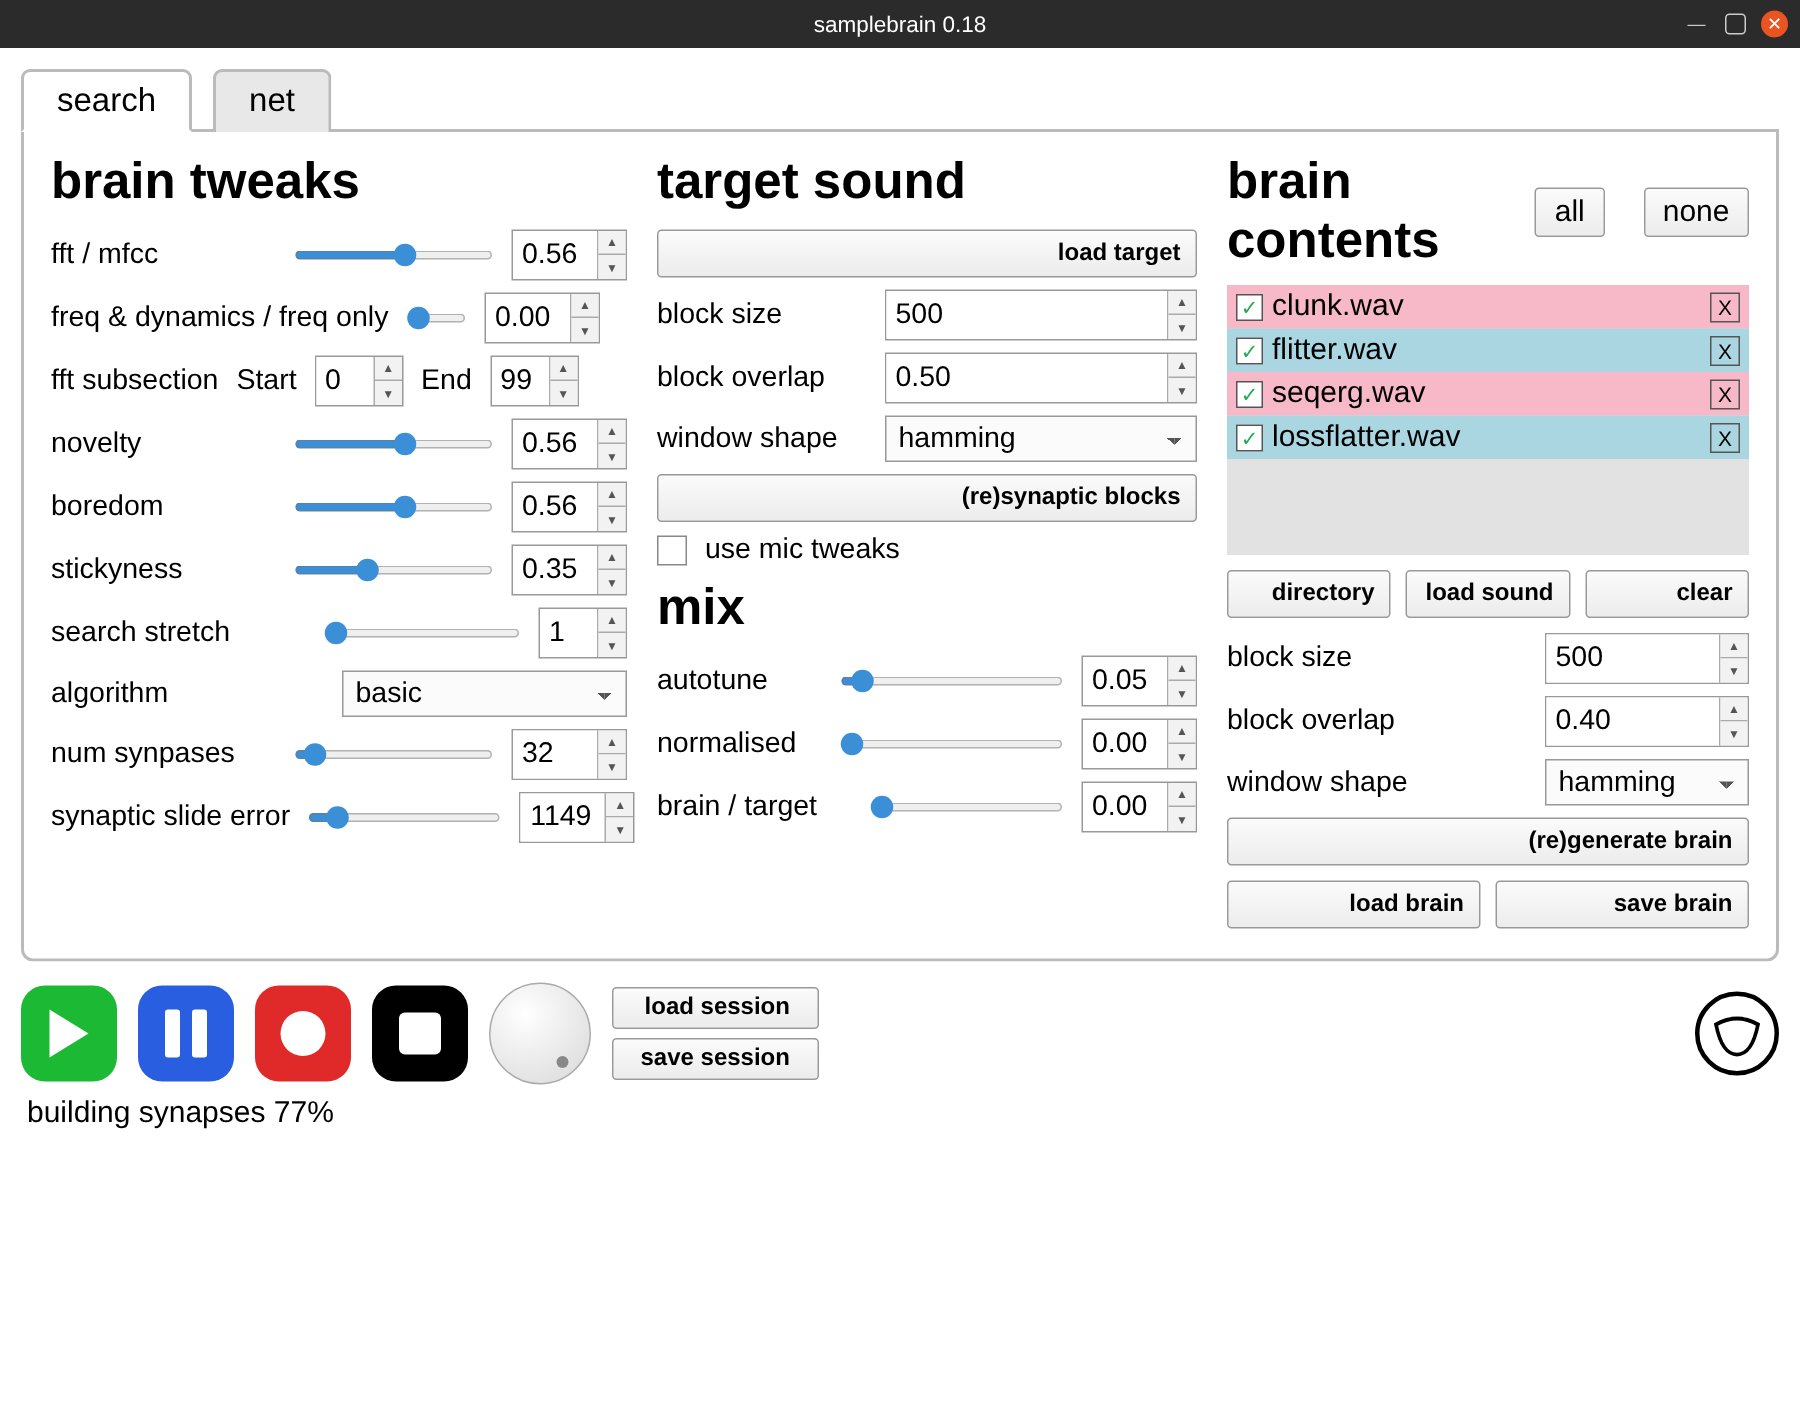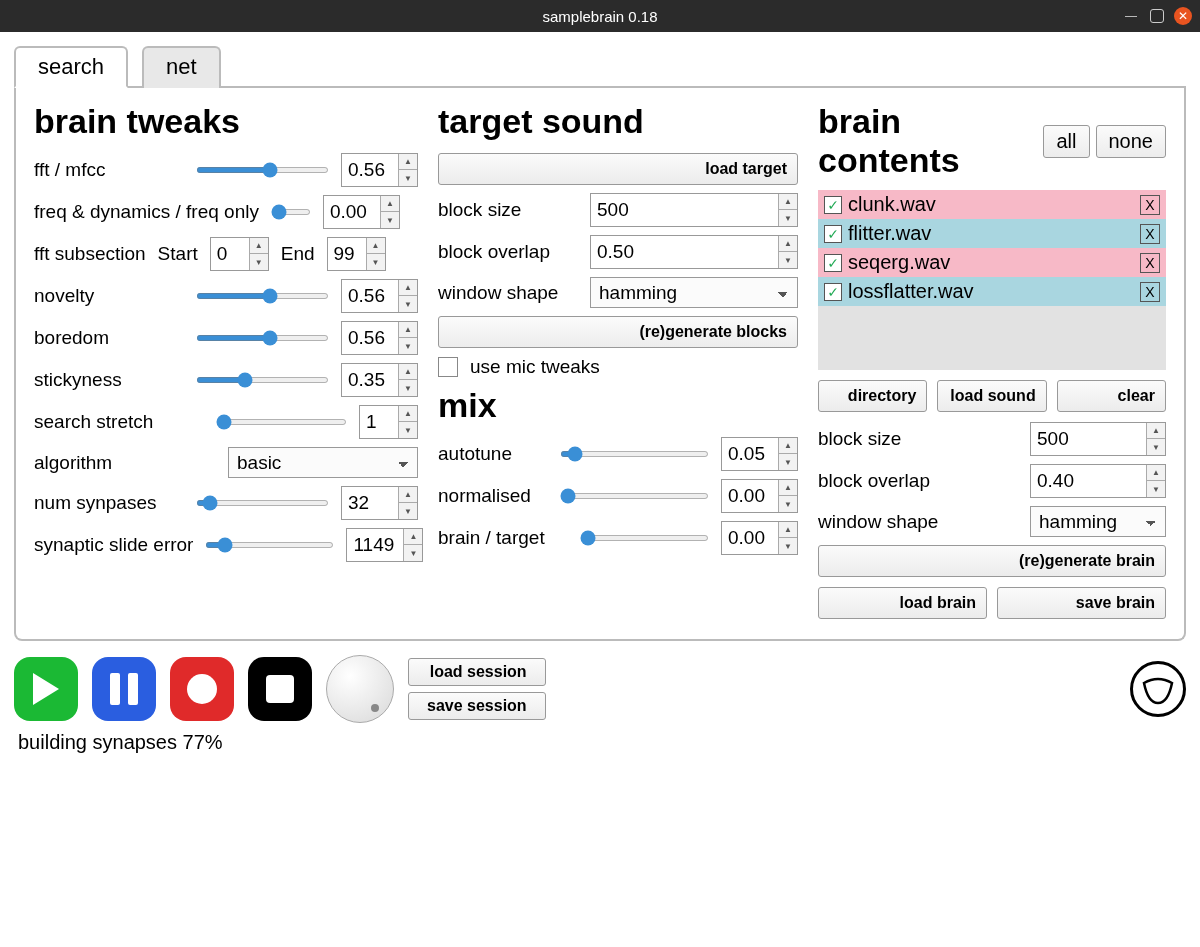--- a/index.html
+++ b/index.html
@@ -24,21 +24,21 @@
   input[type=range] { flex: 1; accent-color: #3a8fd6; height: 6px; }
   .spin { display: flex; align-items: stretch; border: 1px solid #999; background: #fff; height: 34px; }
   .spin input { border: none; width: 56px; padding: 0 6px; font-size: 19px; font-family: inherit; }
   .spin .btns { display: flex; flex-direction: column; border-left: 1px solid #aaa; }
   .spin .btns div { width: 18px; height: 17px; display: flex; align-items: center; justify-content: center; font-size: 8px; color: #555; background: #f2f2f2; }
   .spin .btns div:first-child { border-bottom: 1px solid #aaa; }
   .btn { border: 1px solid #999; background: linear-gradient(#fbfbfb,#ececec); padding: 6px 10px; font-size: 16px; text-align: right; cursor: pointer; border-radius: 3px; font-weight: bold; }
   .btn.wide { width: 100%; }
   select { border: 1px solid #999; background: #fbfbfb; font-size: 19px; padding: 4px 24px 4px 8px; font-family: inherit; appearance: none; background-image: linear-gradient(45deg, transparent 50%, #555 50%), linear-gradient(135deg, #555 50%, transparent 50%); background-position: calc(100% - 14px) 14px, calc(100% - 9px) 14px; background-size: 5px 5px; background-repeat: no-repeat; }
   .checkbox { width: 20px; height: 20px; border: 1px solid #888; background: #fff; display: inline-block; }
-  .brainhead { display: flex; align-items: center; gap: 6px; justify-content: center; }
+  .brainhead { display: flex; align-items: center; gap: 26px; justify-content: center; }
   .brainhead h2 { flex: 1; margin-bottom: 0; }
   .smallbtn { border: 1px solid #999; background: linear-gradient(#fbfbfb,#ececec); padding: 4px 12px; font-size: 20px; border-radius: 3px; cursor: pointer; }
   .filelist { background: #e2e2e2; min-height: 180px; margin-top: 10px; }
   .fileitem { display: flex; align-items: center; gap: 6px; padding: 3px 6px; font-size: 20px; }
   .fileitem.pink { background: #f7b9c7; }
   .fileitem.blue { background: #a9d6e0; }
   .fileitem .check { width: 18px; height: 18px; border: 1px solid #555; background: #fff; display: flex; align-items: center; justify-content: center; font-size: 14px; color: #2a5; }
   .fileitem .del { width: 20px; height: 20px; border: 1px solid #555; display: flex; align-items: center; justify-content: center; font-size: 14px; margin-left: auto; }
   .btnrow { display: flex; gap: 10px; margin: 10px 0; }
   .btnrow .btn { flex: 1; }
@@ -227,21 +227,21 @@
               <div class="btns">
                 <div>▲</div>
                 <div>▼</div>
               </div>
             </div>
         </div>
         <div class="row">
           <span class="label" style="width:140px">window shape</span>
           <select style="flex:1"><option>hamming</option></select>
         </div>
-        <div class="btn wide">(re)generate blocks</div>
+        <div class="btn wide">(re)synaptic blocks</div>
         <div class="row">
           <span class="checkbox"></span>
           <span>use mic tweaks</span>
         </div>
 
         <h2 style="margin-top:6px">mix</h2>
         <div class="row">
           <span class="label" style="width:110px">autotune</span>
           <input type="range" min="0" max="1" step="0.01" value="0.05" style="">
           <div class="spin">

